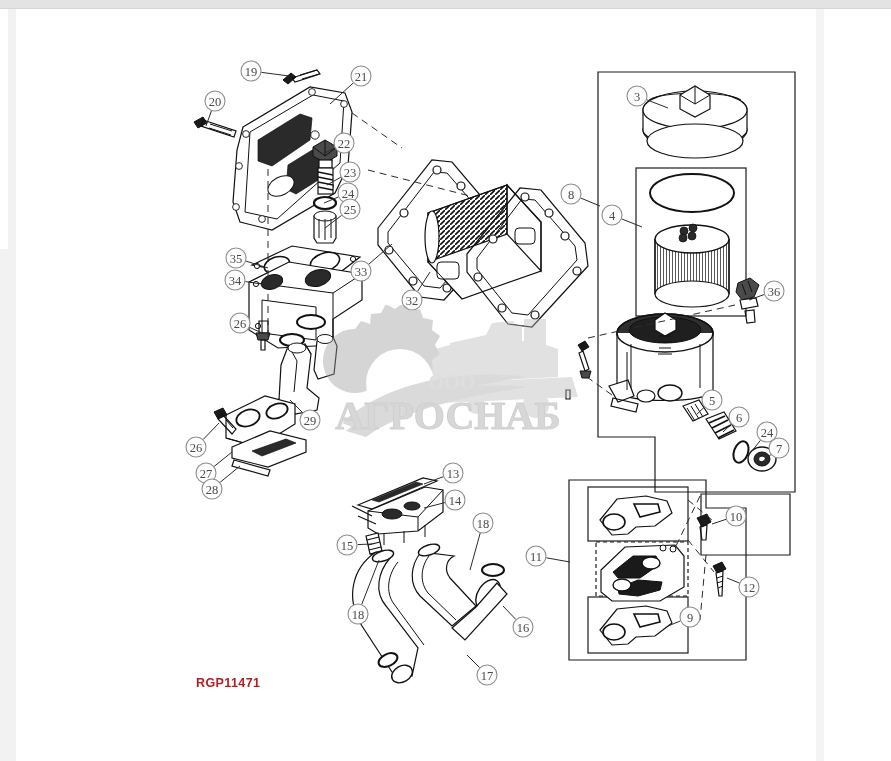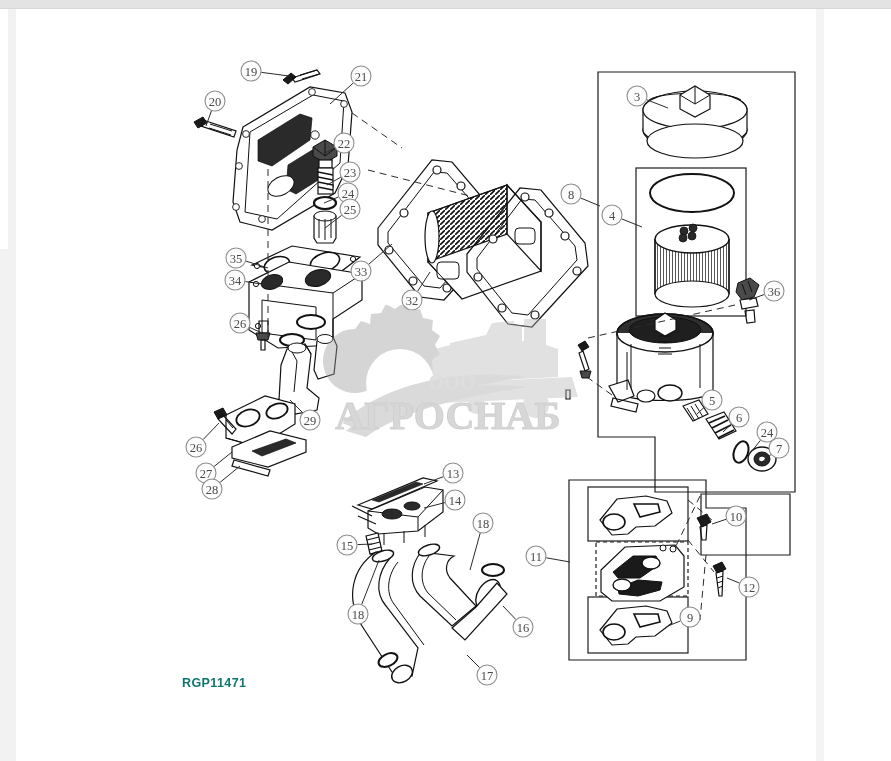--- a/index.html
+++ b/index.html
@@ -6,21 +6,21 @@
   html,body{margin:0;padding:0;background:#ffffff;}
   body{width:891px;height:761px;overflow:hidden;font-family:"Liberation Sans",sans-serif;}
   #page{position:relative;width:824px;height:761px;background:#ffffff;}
   .topbar{position:absolute;left:0;top:0;width:891px;height:8px;background:#e3e3e3;border-bottom:1px solid #d6d6d6;}
   .gutter-l{position:absolute;left:0;top:9px;width:16px;height:752px;background:#f2f2f2;}
   .gutter-l2{position:absolute;left:0;top:9px;width:8px;height:240px;background:#ffffff;}
   .gutter-r{position:absolute;right:0;top:9px;width:8px;height:752px;background:#f4f4f4;}
   .sheet{position:absolute;left:16px;top:9px;width:867px;height:752px;background:#ffffff;}
   svg.diagram{position:absolute;left:0;top:0;width:891px;height:761px;}
   .wm{position:absolute;left:300px;top:305px;width:290px;height:135px;opacity:.42;pointer-events:none;}
-  .figid{position:absolute;left:182px;top:676px;font:bold 12.5px "Liberation Sans",sans-serif;color:#0f766e;letter-spacing:.4px;}
+  .figid{position:absolute;left:196px;top:676px;font:bold 12.5px "Liberation Sans",sans-serif;color:#b91c1c;letter-spacing:.4px;}
   .cal-c{fill:#fdfdfd;stroke:#8d8d8d;stroke-width:1.1;}
   .cal-t{font-family:"Liberation Serif",serif;font-size:12.5px;fill:#4a4a4a;text-anchor:middle;dominant-baseline:central;}
   .lead{stroke:#2b2b2b;stroke-width:1;fill:none;}
   .dash{stroke:#2b2b2b;stroke-width:1;fill:none;stroke-dasharray:7 5;}
   .boxline{stroke:#1d1d1d;stroke-width:1.2;fill:none;}
   .ink{stroke:#111;fill:none;stroke-width:1.2;}
   .ink-t{stroke:#111;fill:none;stroke-width:1;}
   .fillw{fill:#ffffff;stroke:#111;stroke-width:1.2;}
   .fillk{fill:#1a1a1a;stroke:#111;stroke-width:1;}
   .fillg{fill:#4a4a4a;stroke:#111;stroke-width:1;}

